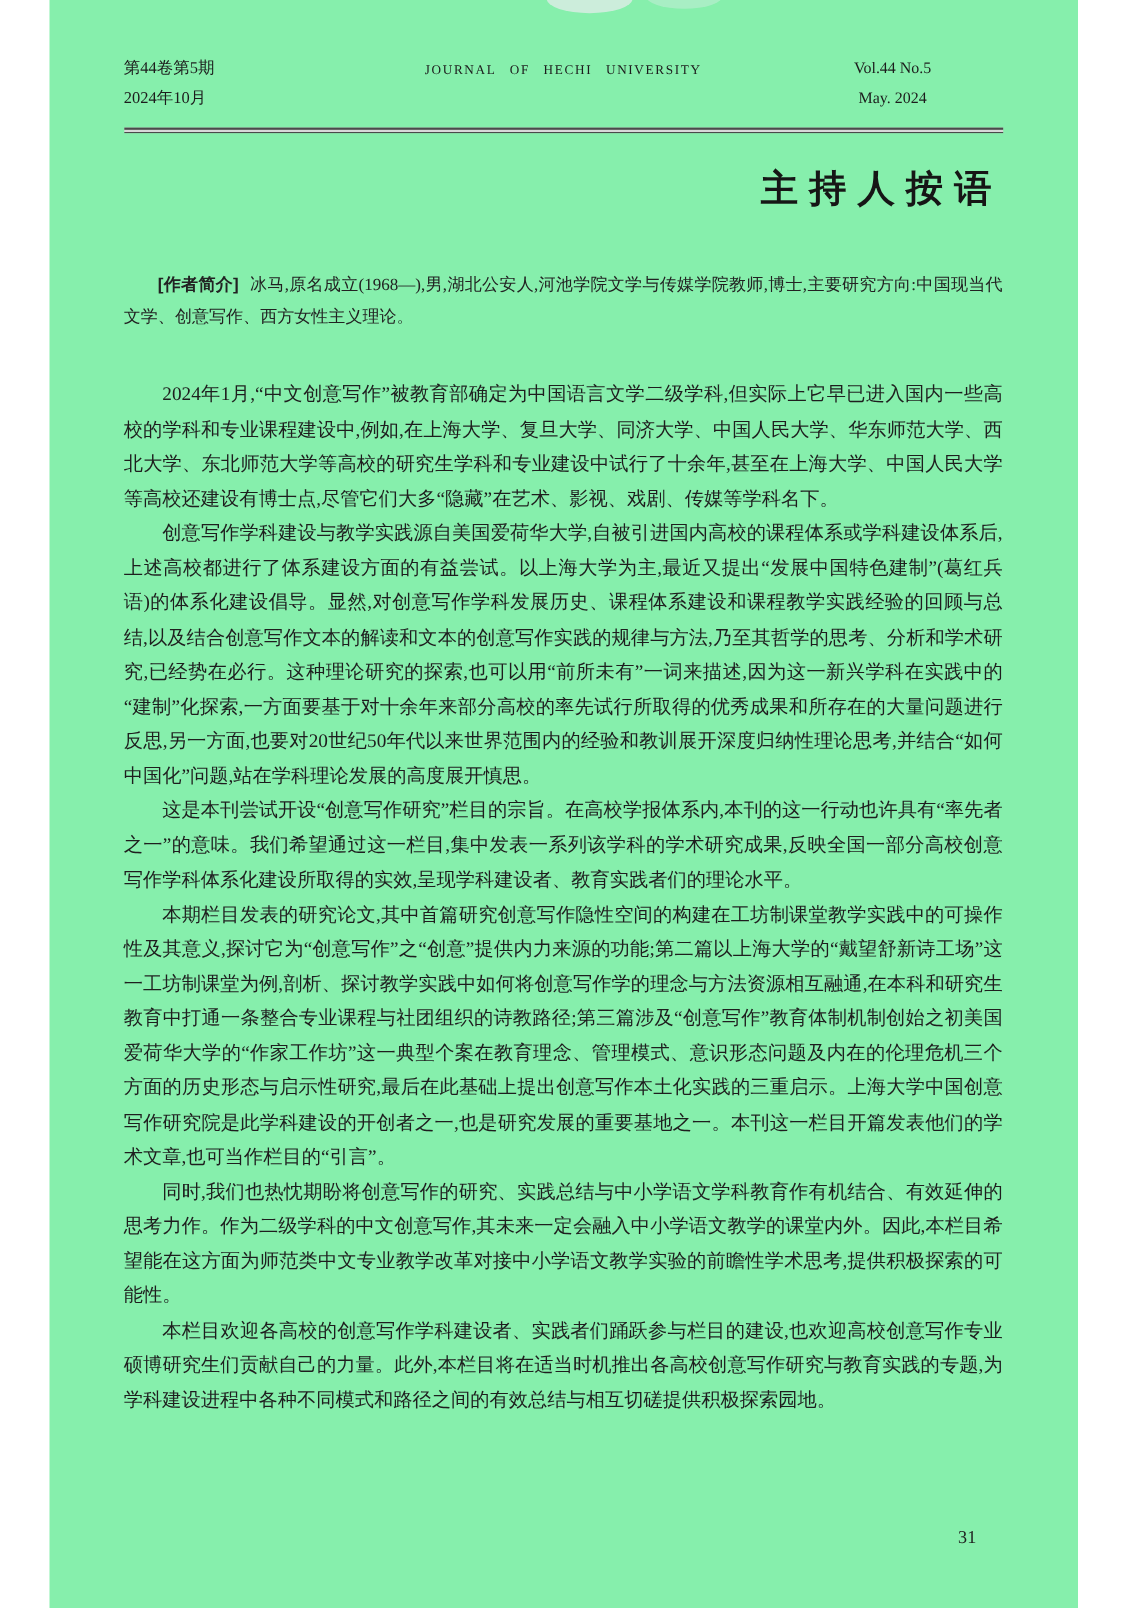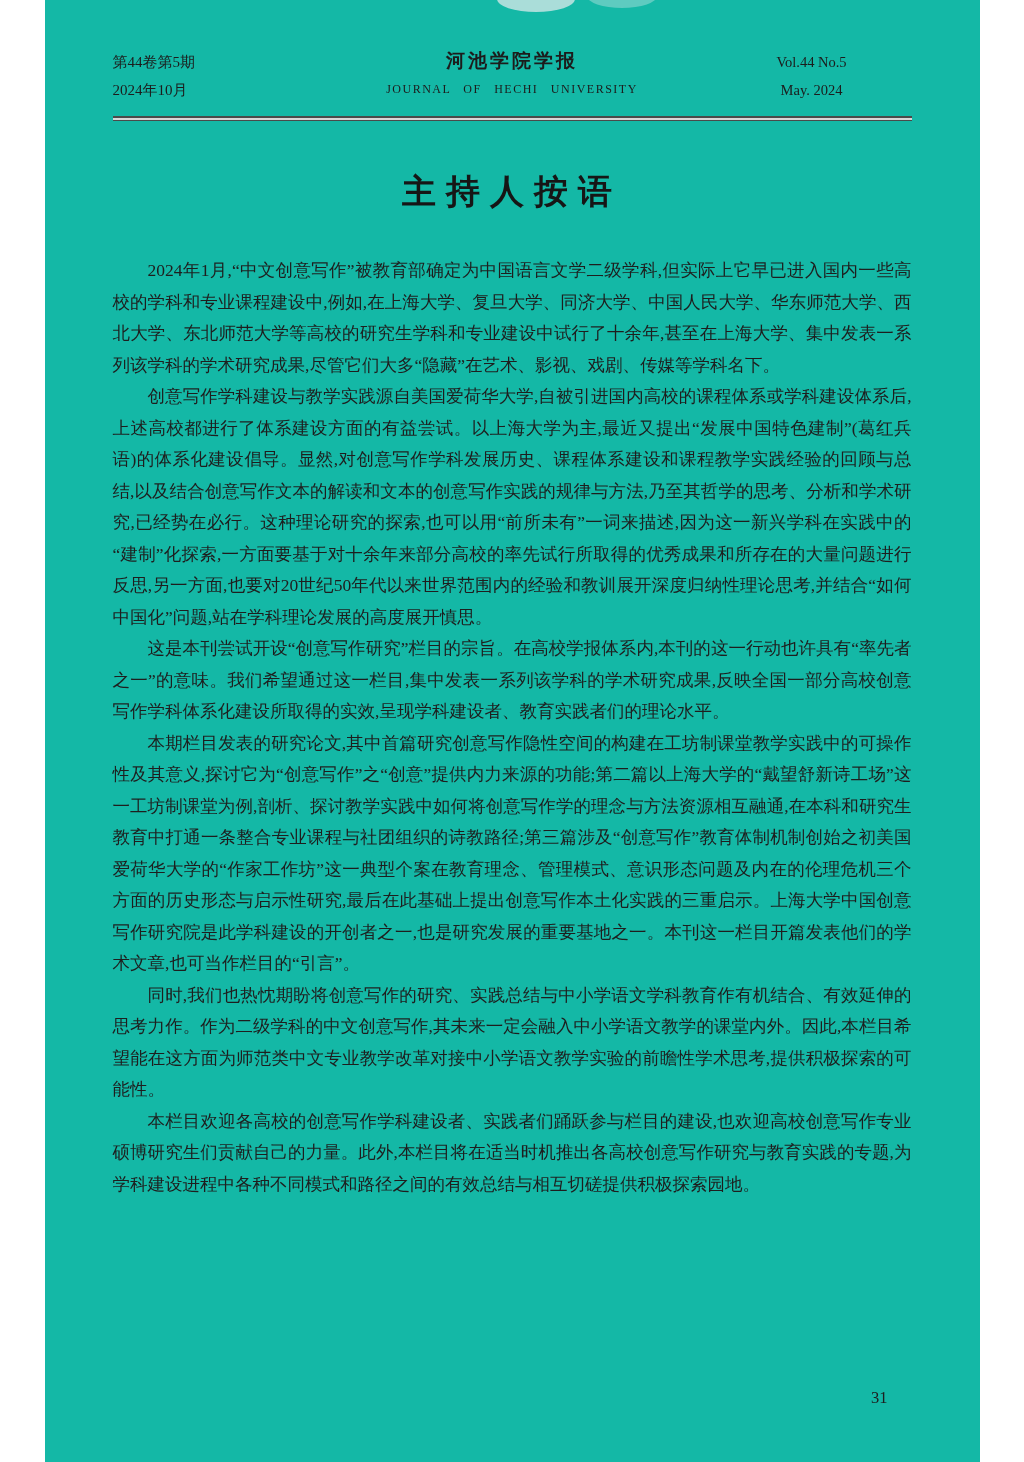--- a/index.html
+++ b/index.html
@@ -5,21 +5,21 @@
   html, body {
     margin: 0;
     padding: 0;
     background: #ffffff;
   }
   .page {
     position: relative;
     width: 935px;
     height: 1462px;
     margin: 0 auto;
-    background: #14b8a6;
+    background: #86efac;
     color: #1c1c1c;
     font-family: "Liberation Serif", "DejaVu Serif", serif;
     overflow: hidden;
     box-sizing: border-box;
   }
   
   .wm {
     position: absolute;
     border-radius: 50%;
     background: #e9edf0;
@@ -64,22 +64,22 @@
   .header-rule {
     margin-top: 12px;
     height: 2px;
     border-top: 2px solid #4a4a4a;
     border-bottom: 1.5px solid #4a4a4a;
     background: #d8d8d8;
   }
 
   
   .article-title {
-    margin-top: 48px;
-    text-align: center;
+    margin-top: 28px;
+    text-align: right;
     font-family: "Liberation Sans", "DejaVu Sans", sans-serif;
     font-size: 34px;
     font-weight: bold;
     letter-spacing: 10px;
     color: #161616;
   }
   .article-author {
     margin-top: 36px;
     text-align: center;
     font-size: 21px;
@@ -133,37 +133,37 @@
   <div class="wm wm-2"></div>
 
   <div class="content">
 
     <div class="journal-header">
       <div class="jh-col jh-left">
         <div>第44卷第5期</div>
         <div>2024年10月</div>
       </div>
       <div class="jh-center">
-        <div class="jh-title-cn">河池学院学报</div>
         <div class="jh-title-en">JOURNAL OF HECHI UNIVERSITY</div>
       </div>
       <div class="jh-col jh-right">
         <div>Vol.44 No.5</div>
         <div>May. 2024</div>
       </div>
     </div>
 
     <div class="header-rule"></div>
 
     <h1 class="article-title">主持人按语</h1>
 
 
+    <p class="author-bio"><span class="bio-label">[作者简介]</span><span>冰马,原名成立(1968—),男,湖北公安人,河池学院文学与传媒学院教师,博士,主要研究方向:中国现当代文学、创意写作、西方女性主义理论。</span></p>
 
     <div class="article-body">
-      <p>2024年1月,“中文创意写作”被教育部确定为中国语言文学二级学科,但实际上它早已进入国内一些高校的学科和专业课程建设中,例如,在上海大学、复旦大学、同济大学、中国人民大学、华东师范大学、西北大学、东北师范大学等高校的研究生学科和专业建设中试行了十余年,甚至在上海大学、集中发表一系列该学科的学术研究成果,尽管它们大多“隐藏”在艺术、影视、戏剧、传媒等学科名下。</p>
+      <p>2024年1月,“中文创意写作”被教育部确定为中国语言文学二级学科,但实际上它早已进入国内一些高校的学科和专业课程建设中,例如,在上海大学、复旦大学、同济大学、中国人民大学、华东师范大学、西北大学、东北师范大学等高校的研究生学科和专业建设中试行了十余年,甚至在上海大学、中国人民大学等高校还建设有博士点,尽管它们大多“隐藏”在艺术、影视、戏剧、传媒等学科名下。</p>
       <p>创意写作学科建设与教学实践源自美国爱荷华大学,自被引进国内高校的课程体系或学科建设体系后,上述高校都进行了体系建设方面的有益尝试。以上海大学为主,最近又提出“发展中国特色建制”(葛红兵语)的体系化建设倡导。显然,对创意写作学科发展历史、课程体系建设和课程教学实践经验的回顾与总结,以及结合创意写作文本的解读和文本的创意写作实践的规律与方法,乃至其哲学的思考、分析和学术研究,已经势在必行。这种理论研究的探索,也可以用“前所未有”一词来描述,因为这一新兴学科在实践中的“建制”化探索,一方面要基于对十余年来部分高校的率先试行所取得的优秀成果和所存在的大量问题进行反思,另一方面,也要对20世纪50年代以来世界范围内的经验和教训展开深度归纳性理论思考,并结合“如何中国化”问题,站在学科理论发展的高度展开慎思。</p>
       <p>这是本刊尝试开设“创意写作研究”栏目的宗旨。在高校学报体系内,本刊的这一行动也许具有“率先者之一”的意味。我们希望通过这一栏目,集中发表一系列该学科的学术研究成果,反映全国一部分高校创意写作学科体系化建设所取得的实效,呈现学科建设者、教育实践者们的理论水平。</p>
       <p>本期栏目发表的研究论文,其中首篇研究创意写作隐性空间的构建在工坊制课堂教学实践中的可操作性及其意义,探讨它为“创意写作”之“创意”提供内力来源的功能;第二篇以上海大学的“戴望舒新诗工场”这一工坊制课堂为例,剖析、探讨教学实践中如何将创意写作学的理念与方法资源相互融通,在本科和研究生教育中打通一条整合专业课程与社团组织的诗教路径;第三篇涉及“创意写作”教育体制机制创始之初美国爱荷华大学的“作家工作坊”这一典型个案在教育理念、管理模式、意识形态问题及内在的伦理危机三个方面的历史形态与启示性研究,最后在此基础上提出创意写作本土化实践的三重启示。上海大学中国创意写作研究院是此学科建设的开创者之一,也是研究发展的重要基地之一。本刊这一栏目开篇发表他们的学术文章,也可当作栏目的“引言”。</p>
       <p>同时,我们也热忱期盼将创意写作的研究、实践总结与中小学语文学科教育作有机结合、有效延伸的思考力作。作为二级学科的中文创意写作,其未来一定会融入中小学语文教学的课堂内外。因此,本栏目希望能在这方面为师范类中文专业教学改革对接中小学语文教学实验的前瞻性学术思考,提供积极探索的可能性。</p>
       <p>本栏目欢迎各高校的创意写作学科建设者、实践者们踊跃参与栏目的建设,也欢迎高校创意写作专业硕博研究生们贡献自己的力量。此外,本栏目将在适当时机推出各高校创意写作研究与教育实践的专题,为学科建设进程中各种不同模式和路径之间的有效总结与相互切磋提供积极探索园地。</p>
     </div>
 
   </div>
 
   <div class="page-number">31</div>

